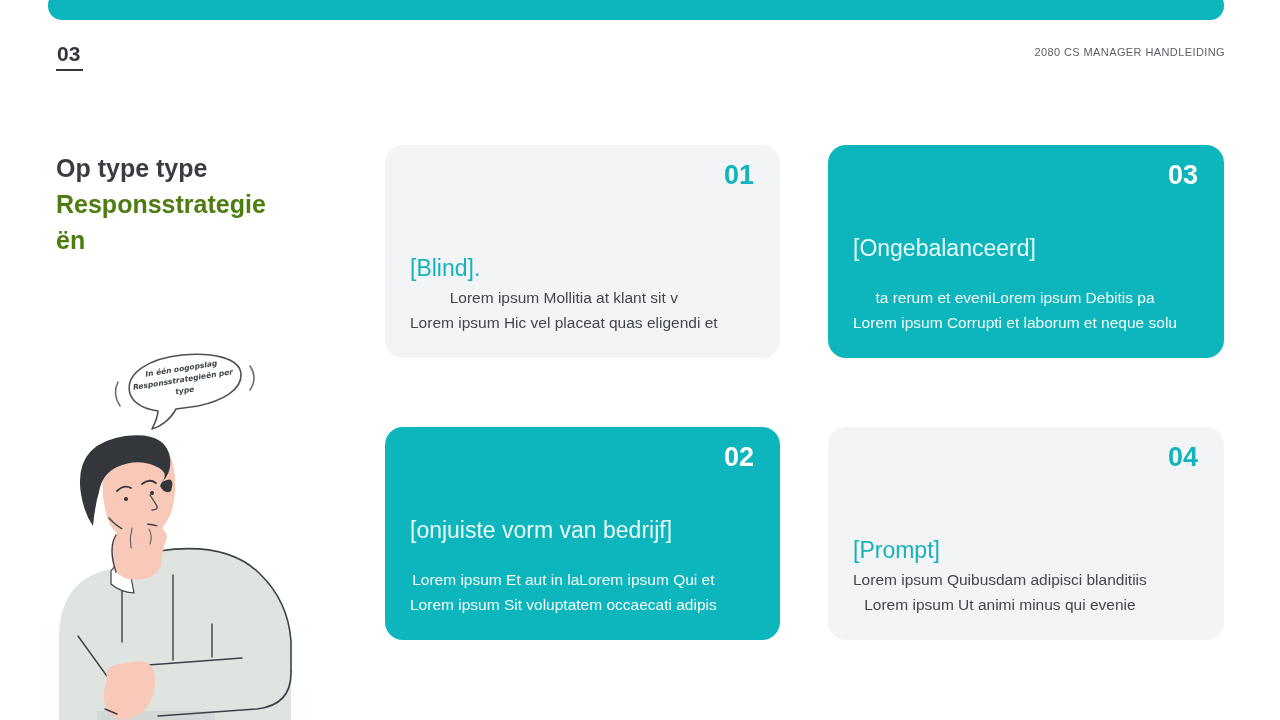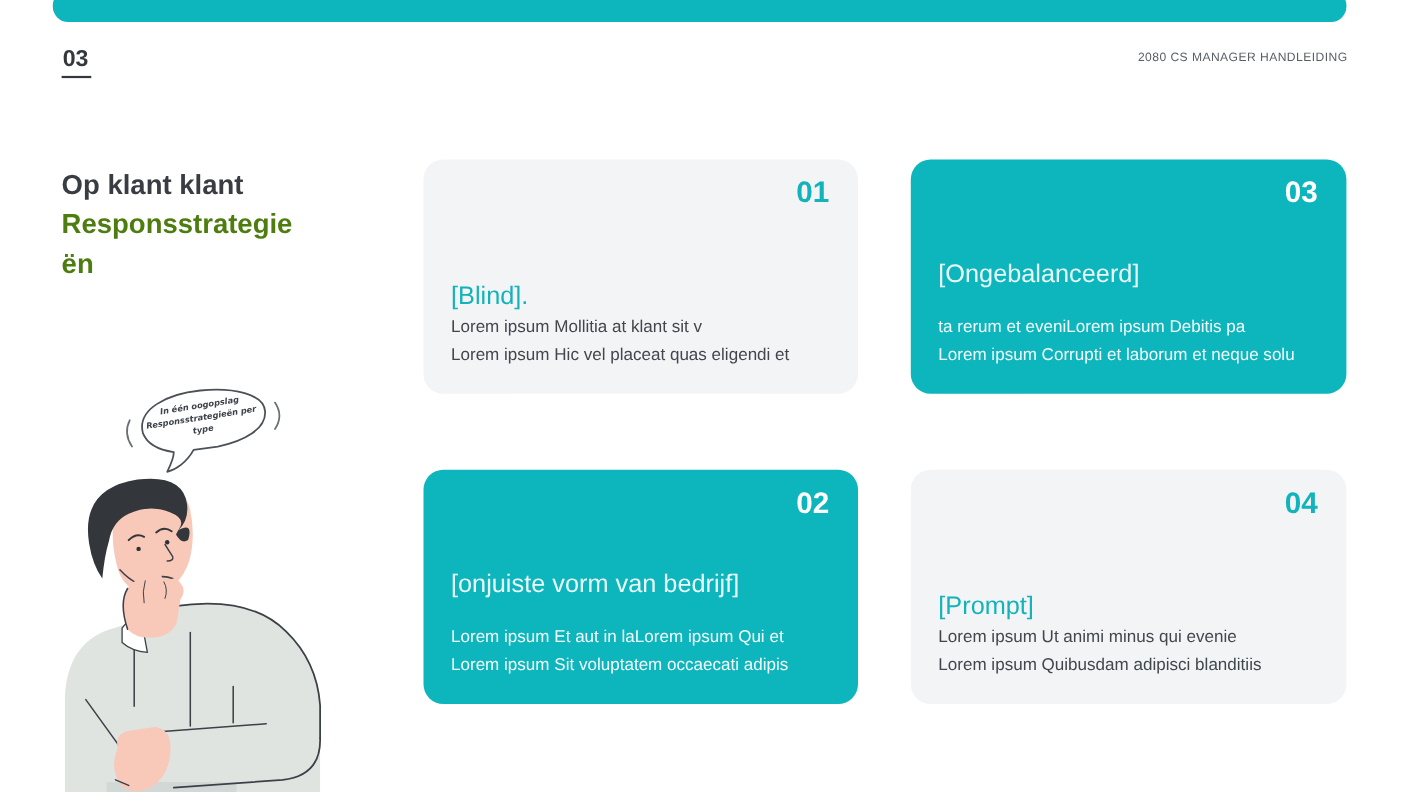--- a/index.html
+++ b/index.html
@@ -36,21 +36,21 @@
   }
 
   .man{position:absolute;left:45px;top:428px;}
 
   
   .grid{
     position:absolute;left:385px;top:145px;
     display:grid;grid-template-columns:395px 396px;gap:69px 48px;
   }
   .card{
-    position:relative;height:213px;border-radius:18px;box-sizing:border-box;
+    position:relative;height:213px;border-radius:18px;box-sizing:border-box;text-align:center;
   }
   .card.light{background:#f3f4f6;}
   .card.teal{background:#0db5bc;}
   .card-num{
     position:absolute;top:15px;right:26px;font-size:27px;font-weight:600;
   }
   .card.light .card-num{color:#12b3ba;}
   .card.teal  .card-num{color:#ffffff;}
   .card-title{
     position:absolute;left:25px;top:90px;font-size:23px;font-weight:400;
@@ -67,21 +67,21 @@
 <body>
 
 <div class="stage">
 
   <div class="topbar"></div>
 
   <div class="page-num">03</div>
 
   <div class="header-right">2080 CS MANAGER HANDLEIDING</div>
 
-  <h1 class="title"><span class="t-dark">Op klant klant</span><br><span class="t-accent">Responsstrategie</span><br><span class="t-accent">ën</span></h1>
+  <h1 class="title"><span class="t-dark">Op type type</span><br><span class="t-accent">Responsstrategie</span><br><span class="t-accent">ën</span></h1>
 
   <div class="bubble">
     <svg width="150" height="95" viewBox="0 0 150 95">
       <path d="M22,48 C16,26 44,12 74,9 C104,6 132,12 133,28 C134,44 114,55 90,60 L68,63 C62,74 52,81 44,83 C48,75 50,69 50,65 C36,63 26,58 22,48 Z" fill="#ffffff" stroke="#4c5157" stroke-width="1.6" stroke-linejoin="round"></path>
       <path d="M10,36 Q4,48 12,60" fill="none" stroke="#6a6f75" stroke-width="1.6" stroke-linecap="round"></path>
       <path d="M142,20 Q150,32 142,44" fill="none" stroke="#6a6f75" stroke-width="1.6" stroke-linecap="round"></path>
     </svg>
     <div class="bubble-text">
       <div>In één oogopslag</div>
       <div>Responsstrategieën per type</div>
@@ -163,19 +163,19 @@
       <div class="card-body">
         <div>Lorem ipsum Et aut in laLorem ipsum Qui et</div>
         <div>Lorem ipsum Sit voluptatem occaecati adipis</div>
       </div>
     </div>
 
     <div class="card light">
       <div class="card-num">04</div>
       <div class="card-title">[Prompt]</div>
       <div class="card-body">
+        <div>Lorem ipsum Quibusdam adipisci blanditiis</div>
         <div>Lorem ipsum Ut animi minus qui evenie</div>
-        <div>Lorem ipsum Quibusdam adipisci blanditiis</div>
       </div>
     </div>
 
   </div>
 </div>
 
 </body></html>

